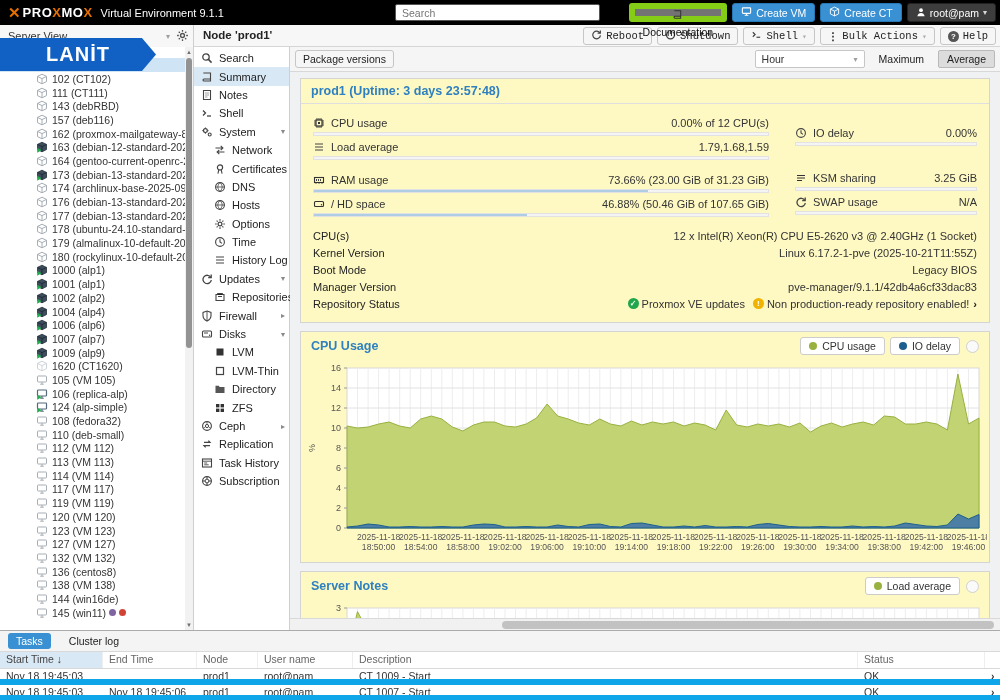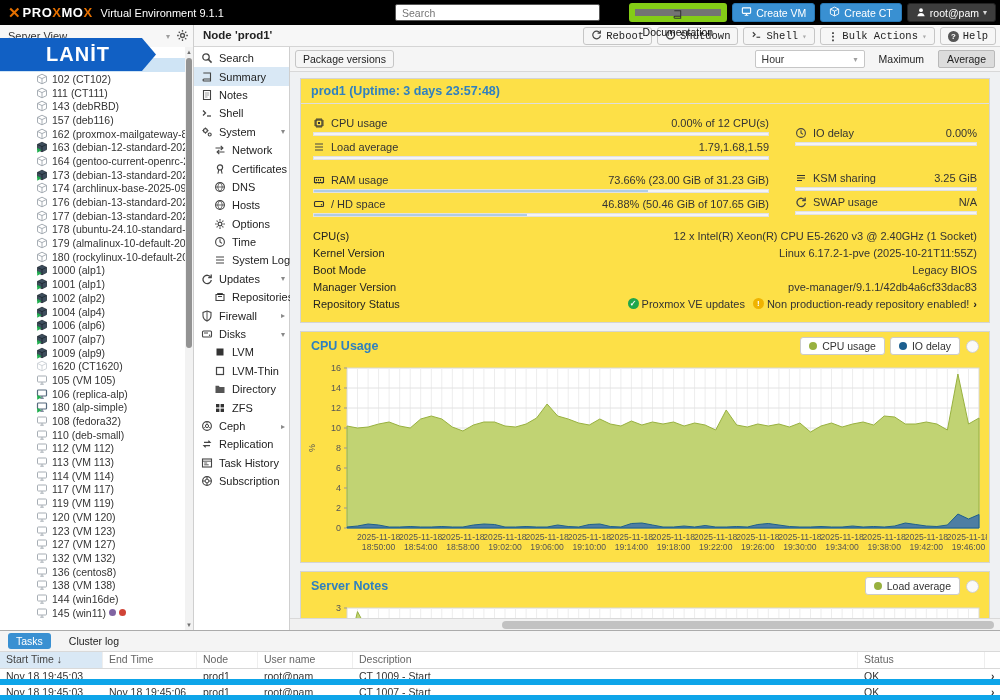--- a/index.html
+++ b/index.html
@@ -52,21 +52,21 @@
   .nav-item .nicon svg { width:12px; height:12px; display:block; }
   .nav-item .exp { margin-left:auto; margin-right:4px; color:#888; font-size:8px; }
 
   
   #content { position:absolute; left:290px; top:47px; width:710px; height:583px; background:#eff1f3; }
   #ctoolbar { position:absolute; left:0; top:0; width:710px; height:25px; background:#f5f5f5; border-bottom:1px solid #d8d8d8; display:flex; align-items:center; padding:0 5px; }
   .sel-box { height:18px; background:#fff; border:1px solid #c6c6c6; border-radius:2px; display:inline-flex; align-items:center; justify-content:space-between; padding:0 6px; width:110px; font-size:10.5px; cursor:pointer; }
   .flatbtn { height:18px; display:inline-flex; align-items:center; padding:0 8px; font-size:10.5px; color:#222; cursor:pointer; border-radius:2px; }
   .flatbtn.pressed { background:#dcdcdc; border:1px solid #b9b9b9; }
   #cscroll { position:absolute; left:0; top:25px; width:710px; height:546px; overflow:hidden; }
-  .panel { margin:8px 10px 0; background:#fde047; border:1px solid #d4d4d4; }
+  .panel { margin:8px 10px 0; background:#fef9c3; border:1px solid #d4d4d4; }
   .panel-hd { display:flex; align-items:center; padding:5px 10px; border-bottom:1px solid #e3e3e3; }
   .panel-title { color:#2f80c0; font-size:12.5px; font-weight:bold; }
   .legend { margin-left:auto; display:flex; gap:5px; align-items:center; }
   .lg-pill { display:inline-flex; align-items:center; gap:5px; border:1px solid #ccc; border-radius:3px; background:#fff; padding:2px 8px; font-size:10.5px; color:#333; cursor:pointer; }
   .lg-dot { width:8px; height:8px; border-radius:50%; }
   .panel-tool { width:13px; height:13px; border:1px solid #d0d0d0; border-radius:50%; margin-left:6px; background:#fafafa; cursor:pointer; }
 
   
   .gauge-wrap { display:flex; padding:8px 12px 2px; }
   .gcol-l { width:456px; }
@@ -412,21 +412,21 @@
         <span>106 (replica-alp)</span>
       </div>
       <div class="tree-item">
         <span class="ticon">
           <svg viewBox="0 0 12 12">
             <rect x="1.5" y="2" width="9" height="6" rx=".8" fill="none" stroke="#55697d" stroke-width="1.2"></rect>
             <path d="M4.2 10.2h3.6M6 8v2.2" stroke="#55697d" stroke-width="1.1"></path>
             <path d="M1.2 6.8l4.4 2.5-4.4 2.5z" fill="#1fae4e"></path>
           </svg>
         </span>
-        <span>180 (alp-simple)</span>
+        <span>124 (alp-simple)</span>
       </div>
       <div class="tree-item">
         <span class="ticon">
           <svg viewBox="0 0 12 12">
             <rect x="1.5" y="2" width="9" height="6" rx=".8" fill="none" stroke="#a6adb4" stroke-width="1"></rect>
             <path d="M4.2 10.2h3.6M6 8v2.2" stroke="#a6adb4" stroke-width="1"></path>
           </svg>
         </span>
         <span>108 (fedora32)</span>
       </div>
@@ -666,21 +666,21 @@
         </svg>
       </span>
       <span>Time</span>
     </div>
     <div class="nav-item lvl1">
       <span class="nicon">
         <svg viewBox="0 0 12 12">
           <path d="M2 3h8M2 6h8M2 9h8" stroke="#444" stroke-width="1.2"></path>
         </svg>
       </span>
-      <span>System Log</span>
+      <span>History Log</span>
     </div>
     <div class="nav-item">
       <span class="nicon">
         <svg viewBox="0 0 12 12">
           <path d="M9.8 4.4A4.2 4.2 0 1 0 10.3 7" fill="none" stroke="#444" stroke-width="1.3"></path>
           <path d="M10.2 1.6v3h-3" fill="none" stroke="#444" stroke-width="1.3"></path>
         </svg>
       </span>
       <span>Updates</span>
       <span class="exp">▾</span>

